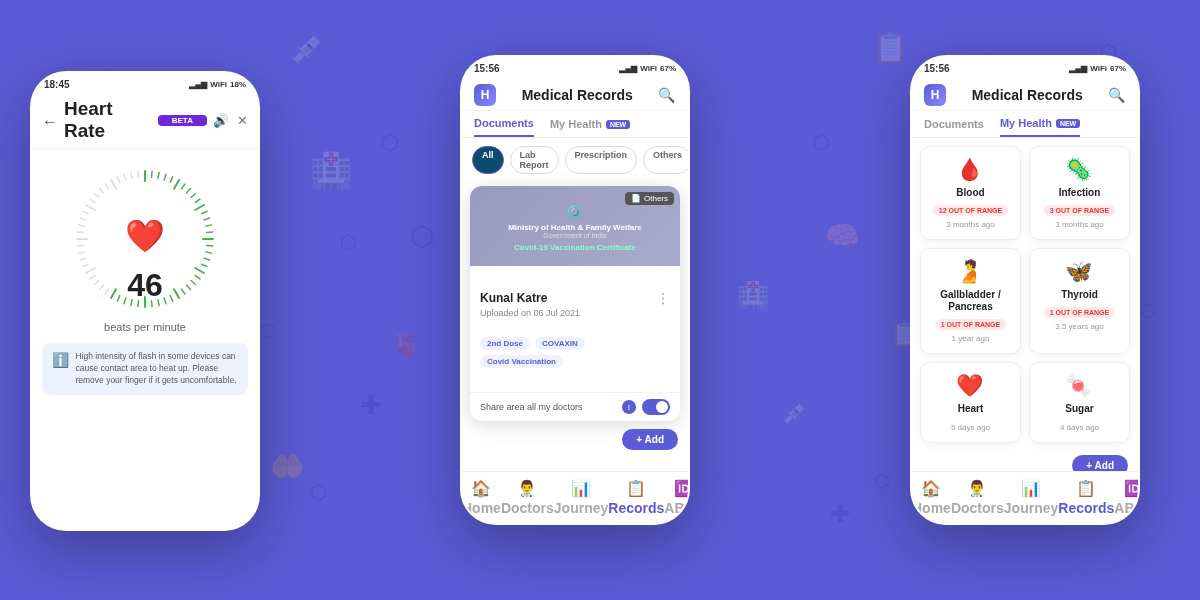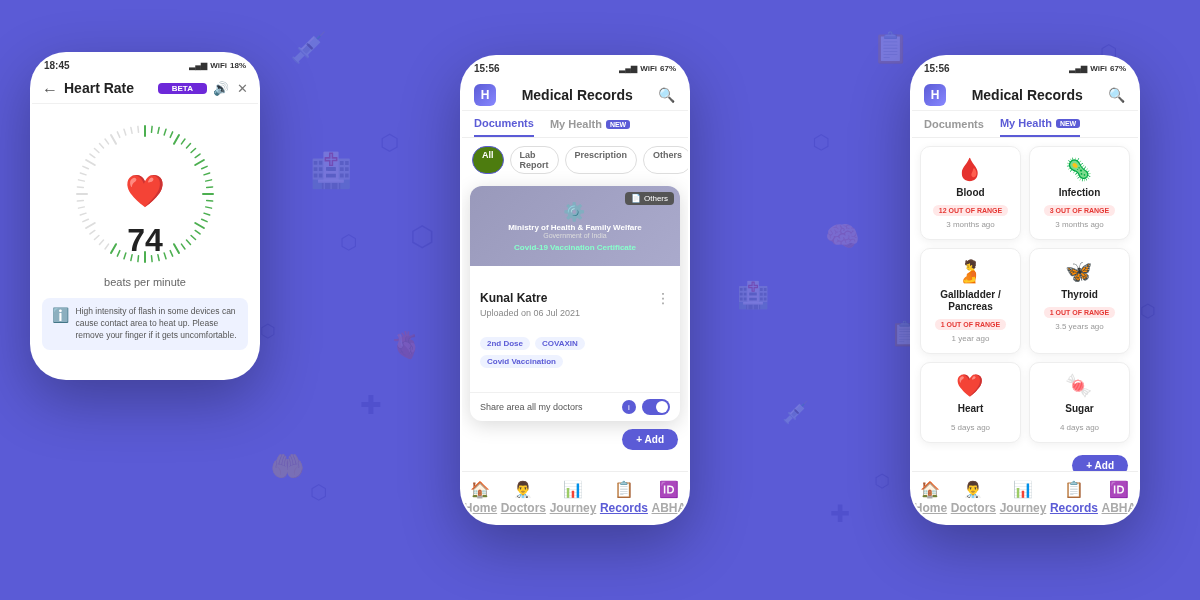--- a/index.html
+++ b/index.html
@@ -18,23 +18,23 @@
       background: #fff;
       border-radius: 36px;
       border: 2px solid rgba(255,255,255,0.6);
       overflow: hidden;
       box-shadow: 0 20px 60px rgba(0,0,0,0.3);
     }
 
     
     .phone-1 {
       width: 230px;
-      height: 328px;
+      height: 460px;
       left: 30px;
-      top: 52px;
+      top: 71px;
     }
 
     
     .phone-2 {
       width: 230px;
       height: 470px;
       left: 460px;
       top: 55px;
       z-index: 2;
     }
@@ -67,21 +67,21 @@
       padding: 4px 10px 6px;
       gap: 6px;
       border-bottom: 1px solid #f0f0f0;
     }
     .hr-header .back-btn {
       font-size: 16px;
       color: #555;
       cursor: pointer;
     }
     .hr-title {
-      font-size: 14px;
+      font-size: 19px;
       font-weight: 700;
       color: #222;
       flex: 1;
     }
     .beta-badge {
       background: #6d28d9;
       color: #fff;
       font-size: 8px;
       font-weight: 700;
       padding: 1px 14px;
@@ -219,21 +219,21 @@
     .filter-chip {
       padding: 3px 9px;
       border-radius: 20px;
       font-size: 9px;
       font-weight: 600;
       border: 1px solid #ddd;
       color: #666;
       cursor: pointer;
     }
     .filter-chip.active {
-      background: #4d7c0f;
+      background: #0c4a6e;
       color: #fff;
       border-color: #5B5BD6;
     }
 
     .doc-card {
       background: #fff;
       border-radius: 12px;
       box-shadow: 0 4px 20px rgba(0,0,0,0.15);
       margin: 4px 8px;
       overflow: hidden;
@@ -361,21 +361,21 @@
     }
     .nav-item {
       display: flex;
       flex-direction: column;
       align-items: center;
       gap: 2px;
       cursor: pointer;
     }
     .nav-item .nav-icon { font-size: 16px; color: #aaa; }
     .nav-item.active .nav-icon { color: #5B5BD6; }
-    .nav-item .nav-label { font-size: 12px; color: #aaa; font-weight: 600; text-decoration: underline; }
+    .nav-item .nav-label { font-size: 14px; color: #aaa; font-weight: 600; }
     .nav-item.active .nav-label { color: #5B5BD6; }
 
     
     .health-grid {
       display: grid;
       grid-template-columns: 1fr 1fr;
       gap: 8px;
       padding: 8px 8px;
       overflow-y: auto;
       max-height: 320px;
@@ -527,21 +527,21 @@
             <line x1="-45.50088123240238" y1="-50.53384813246279" x2="-41.48609759424922" y2="-46.07497917959843" stroke="#ddd" stroke-width="1.5" stroke-linecap="round"></line>
             <line x1="-39.96939715588818" y1="-55.013155617496416" x2="-36.44268564213334" y2="-50.15905365124674" stroke="#ddd" stroke-width="1.5" stroke-linecap="round"></line>
             <line x1="-34.00000000000003" y1="-58.889727457341806" x2="-29.000000000000025" y2="-50.229473419497424" stroke="#ddd" stroke-width="2" stroke-linecap="round"></line>
             <line x1="-27.658091729154407" y1="-62.121091119696864" x2="-25.217671870699608" y2="-56.63981837384126" stroke="#ddd" stroke-width="1.5" stroke-linecap="round"></line>
             <line x1="-21.013155617496434" y1="-64.67184310807043" x2="-19.159053651246747" y2="-58.96550401029952" stroke="#ddd" stroke-width="1.5" stroke-linecap="round"></line>
             <line x1="-14.137994975607665" y1="-66.51403684989877" x2="-12.890524830701107" y2="-60.645151245495946" stroke="#ddd" stroke-width="1.5" stroke-linecap="round"></line>
             <line x1="-7.107935502200428" y1="-67.6274888850426" x2="-6.480764722594508" y2="-61.66035751283295" stroke="#ddd" stroke-width="1.5" stroke-linecap="round"></line>
           </g>
       </svg>
       <div class="gauge-heart">❤️</div>
-      <div class="gauge-value">74</div>
+      <div class="gauge-value">46</div>
     </div>
     <div class="bpm-label">beats per minute</div>
   </div>
 
 
   <div class="warning-box">
     <span class="warning-icon">ℹ️</span>
     <span>High intensity of flash in some devices can cause contact area to heat up. Please remove your finger if it gets uncomfortable.</span>
   </div>
 </div>

